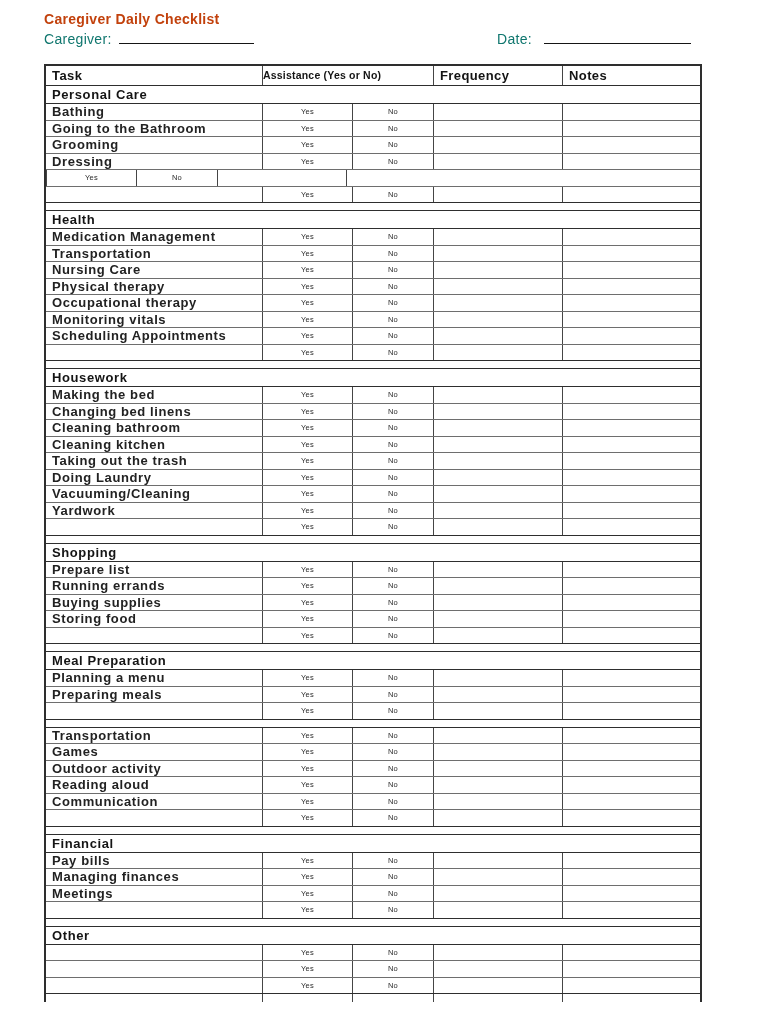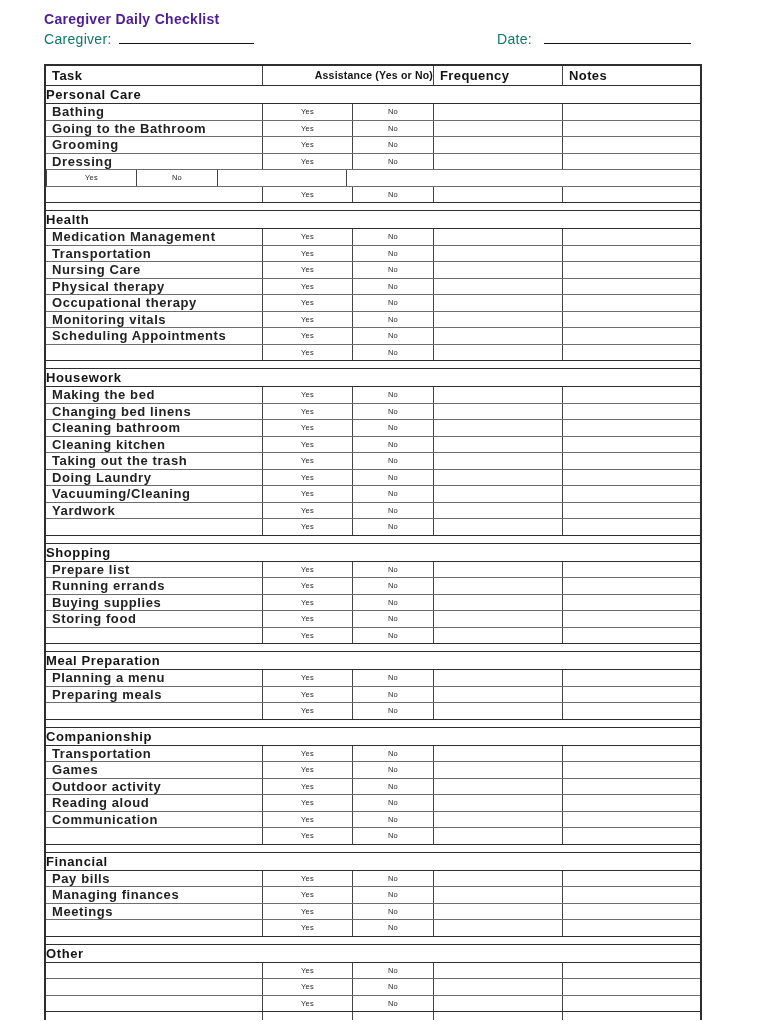--- a/index.html
+++ b/index.html
@@ -4,21 +4,21 @@
 <style>
   html,body{margin:0;padding:0;}
   body{
     width:757px;height:1024px;position:relative;overflow:hidden;
     background:#ffffff;color:#1a1a1a;
     font-family:"Liberation Sans","DejaVu Sans",sans-serif;
   }
   
   .page-title{
     position:absolute;left:44px;top:11px;
-    font-size:14px;font-weight:bold;letter-spacing:.3px;color:#4c1d95;
+    font-size:14px;font-weight:bold;letter-spacing:.3px;color:#c2410c;
   }
   .field-line{position:absolute;top:30px;font-size:14px;font-weight:normal;color:#0f766e;letter-spacing:.3px;}
   .field-caregiver{left:44px;}
   .field-date{left:497px;}
   .blank{
     display:inline-block;height:13px;border-bottom:1.6px solid #151515;
     vertical-align:baseline;
   }
   .blank-caregiver{width:135px;margin-left:7px;}
   .blank-date{width:147px;margin-left:12px;}
@@ -30,22 +30,22 @@
     border-left:2px solid #2e2e2e;border-right:2px solid #2e2e2e;border-top:2px solid #2e2e2e;
     background:#fff;
   }
   .row{display:flex;box-sizing:border-box;border-bottom:1px solid #6e6e6e;}
   .cell{box-sizing:border-box;overflow:hidden;white-space:nowrap;}
   .c-task {width:216px;padding-left:6px;}
   .c-yes  {width:90px; border-left:1px solid #454545;text-align:center;}
   .c-no   {width:81px; border-left:1px solid #454545;text-align:center;}
   .c-freq {width:97px; border-left:1px solid #454545;}
   .c-notes{flex:1;     border-left:1px solid #454545;margin-left:32px;}
-  .c-assist{width:171px;border-left:1px solid #454545;text-align:right;}
-  .c-full {width:100%;}
+  .c-assist{width:171px;border-left:1px solid #454545;text-align:left;}
+  .c-full {width:100%;padding-left:6px;}
 
   .thead-row{height:20px;border-bottom:1.8px solid #2e2e2e;}
   .thead-row .cell{font-weight:bold;font-size:13px;line-height:19px;letter-spacing:.4px;color:#141414;}
   .thead-row .c-assist{font-size:10.5px;letter-spacing:.2px;}
   .thead-row .c-freq,.thead-row .c-notes{padding-left:6px;}
 
   .section-row{height:18px;border-bottom:1.6px solid #2e2e2e;}
   .section-row .c-full{font-weight:bold;font-size:13px;line-height:17px;letter-spacing:.6px;color:#141414;}
 
   .task-row{height:16.5px;}
@@ -307,23 +307,20 @@
         <div class="cell c-notes"></div>
       </div>
       <div class="row task-row end-row">
         <div class="cell c-task"></div>
         <div class="cell c-yes">Yes</div>
         <div class="cell c-no">No</div>
         <div class="cell c-freq"></div>
         <div class="cell c-notes"></div>
       </div>
       <div class="row spacer-row"></div>
-      <div class="row section-row">
-        <div class="cell c-full">Companionship</div>
-      </div>
       <div class="row task-row">
         <div class="cell c-task">Transportation</div>
         <div class="cell c-yes">Yes</div>
         <div class="cell c-no">No</div>
         <div class="cell c-freq"></div>
         <div class="cell c-notes"></div>
       </div>
       <div class="row task-row">
         <div class="cell c-task">Games</div>
         <div class="cell c-yes">Yes</div>

